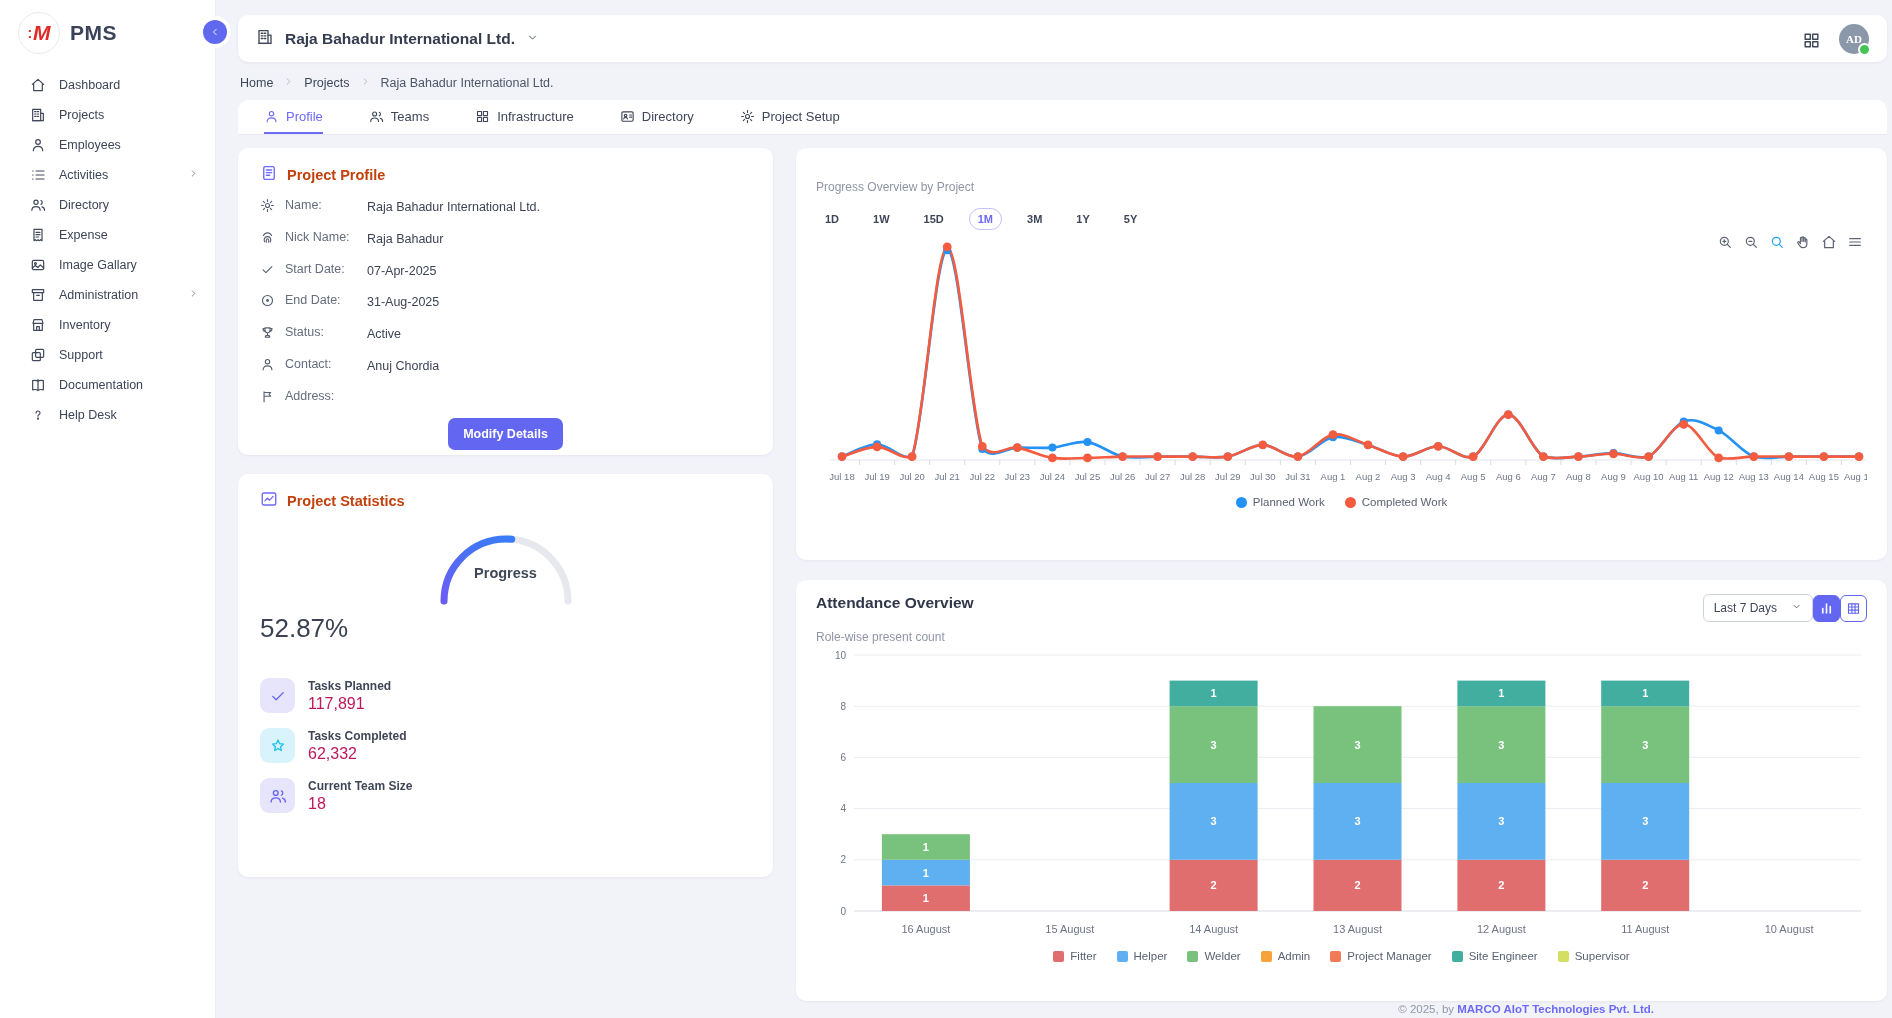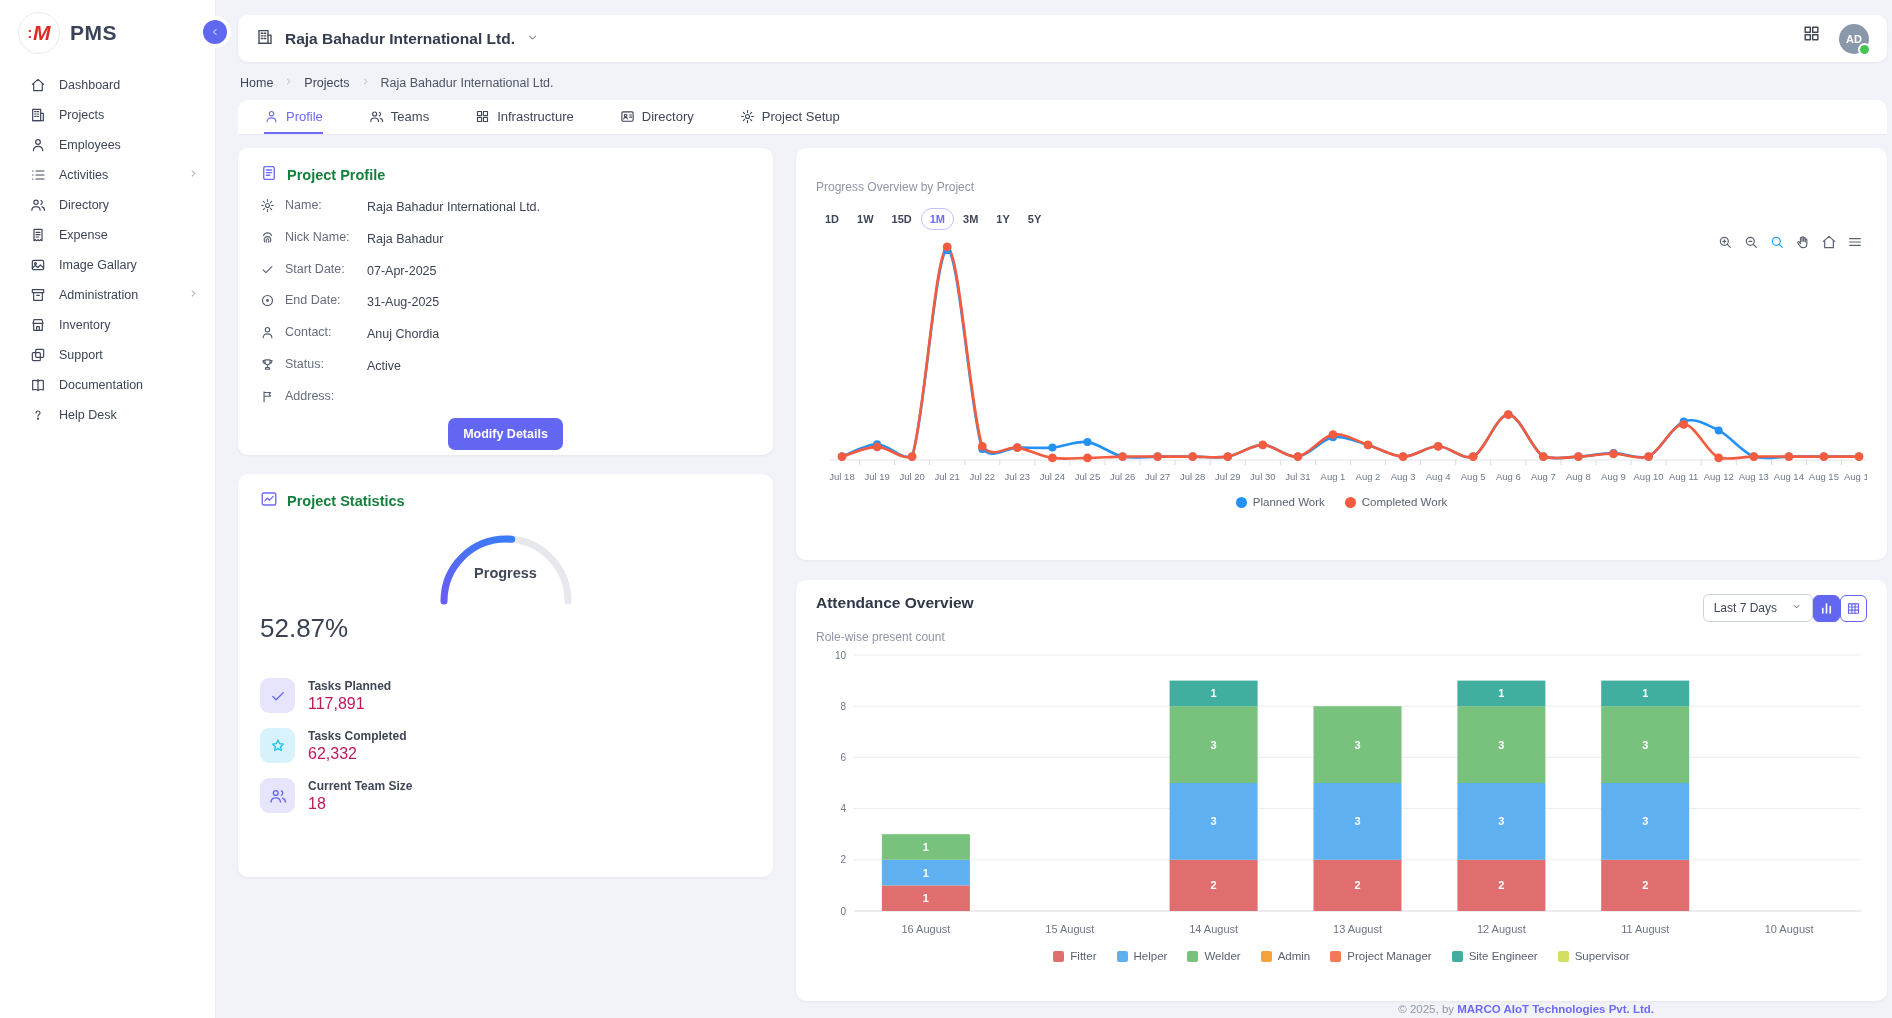--- a/index.html
+++ b/index.html
@@ -23,41 +23,41 @@
   
   .main { flex:1; position:relative; padding:15px 5px 8px 22px; }
   .collapse-btn { position:absolute; left:-13px; top:20px; width:24px; height:24px; border-radius:50%; background:#6168f0; color:#fff; display:flex; align-items:center; justify-content:center; box-shadow:0 0 0 4px #fff; cursor:pointer; z-index:5; }
   .collapse-btn svg { width:12px; height:12px; }
 
   .topbar { height:47px; background:#fff; border-radius:10px; display:flex; align-items:center; padding:0 18px; box-shadow:0 1px 3px rgba(25,25,60,.06); }
   .proj-select { display:flex; align-items:center; gap:11px; cursor:pointer; }
   .proj-select svg.bld { width:18px; height:18px; color:#3f4756; }
   .proj-title { font-size:15.5px; font-weight:600; color:#333b4e; }
   .proj-select .dd svg { width:13px; height:13px; color:#4a5264; }
-  .topbar-right { margin-left:auto; display:flex; align-items:flex-start; gap:18px; }
+  .topbar-right { margin-left:auto; display:flex; align-items:flex-end; gap:18px;font-family:Liberation Serif, serif; }
   .apps-btn svg { width:19px; height:19px; color:#3f4756; cursor:pointer; }
   .avatar { width:30px; height:30px; border-radius:50%; background:#8b98a9; color:#fff; font-size:11px; font-weight:700; display:flex; align-items:center; justify-content:center; position:relative; cursor:pointer; }
   .avatar::after { content:""; position:absolute; right:-2px; bottom:-2px; width:9px; height:9px; background:#43c553; border:2px solid #fff; border-radius:50%; }
 
   .breadcrumb { display:flex; align-items:center; gap:10px; padding:14px 2px 10px; font-size:12.5px; color:#3e4659; }
   .breadcrumb .sep svg { width:11px; height:11px; color:#a2a8b6; }
   .breadcrumb .bc-item { cursor:pointer; }
   .breadcrumb .bc-last { color:#4d5568; cursor:default; }
 
   .tabsbar { background:#fff; border-radius:10px 10px 0 0; border-bottom:1px solid #e8eaf1; display:flex; gap:46px; padding:0 26px; height:35px; }
   .tab { display:flex; align-items:center; gap:7px; font-size:13px; color:#3e4659; border-bottom:2.5px solid transparent; cursor:pointer; }
   .tab svg { width:15px; height:15px; }
   .tab.active { color:#6d6af8; border-color:#6d6af8; }
 
   .content { display:flex; gap:23px; padding-top:13px; }
   .left-col { width:535px; display:flex; flex-direction:column; gap:19px; }
   .right-col { flex:1; display:flex; flex-direction:column; gap:20px; }
   .card { background:#fff; border-radius:10px; box-shadow:0 1px 3px rgba(25,25,60,.05); }
 
-  .card-head { display:flex; align-items:center; gap:9px; font-size:14.5px; font-weight:700; color:#15803d; }
+  .card-head { display:flex; align-items:center; gap:9px; font-size:14.5px; font-weight:700; color:#c2410c; }
   .card-head svg { width:18px; height:18px; color:#6d6af8; }
 
   
   .profile-card { height:307px; padding:16px 22px; }
   .field-row { display:flex; align-items:flex-start; gap:10px; margin-top:13px; font-size:12.5px; }
   .field-row svg { width:15px; height:15px; color:#555e6f; flex-shrink:0; margin-top:0; }
   .field-label { width:72px; color:#646c7d; flex-shrink:0; }
   .field-value { color:#3c4456; max-width:372px; line-height:1.5; }
   .modify-btn { display:block; margin:14px auto 0; background:#6366f1; color:#fff; font-size:12.5px; font-weight:700; border:none; border-radius:7px; padding:9px 15px; cursor:pointer; font-family:inherit; }
 
@@ -72,21 +72,21 @@
   .stat-ico svg { width:18px; height:18px; }
   .stat-ico.purple { background:#e7e5fc; color:#6366f1; }
   .stat-ico.cyan { background:#d8f3fb; color:#1fc3ea; }
   .stat-label { font-size:12px; font-weight:700; color:#3f4757; }
   .stat-value { font-size:16px; color:#be185d; margin-top:2px; }
 
   
   .progress-card { height:412px; padding:14px 20px; position:relative; }
   .chart-title { font-size:15.5px; font-weight:700; color:#2f3749; }
   .chart-sub { font-size:12px; color:#8e95a5; margin-top:18px; }
-  .ranges { display:flex; align-items:flex-end; gap:0; margin-top:14px; }
+  .ranges { display:flex; align-items:flex-end; gap:16px; margin-top:14px; }
   .range-btn { font-size:11px; font-weight:700; color:#3e4659; padding:4px 8px; border:1px solid transparent; border-radius:13px; background:transparent; cursor:pointer; font-family:inherit; }
   .range-btn.active { color:#6d6af8; border-color:#c3c2fa; }
   .chart-toolbar { position:absolute; top:86px; right:24px; display:flex; align-items:center; gap:10px; }
   .chart-toolbar svg { width:16px; height:16px; color:#5c6472; cursor:pointer; }
   .chart-toolbar .tool-active svg { color:#21a3f3; }
   .legend-row { display:flex; justify-content:center; gap:20px; margin-top:2px; }
   .legend-item { display:flex; align-items:center; gap:6px; font-size:11.5px; color:#5a6272; cursor:pointer; }
   .legend-dot { width:11px; height:11px; border-radius:50%; }
   .legend-sq { width:11px; height:11px; border-radius:2px; }
 
@@ -324,32 +324,32 @@
               <div class="field-row">
                 <svg viewBox="0 0 24 24" fill="none" stroke="currentColor" stroke-width="1.8" stroke-linecap="round" stroke-linejoin="round">
                   <circle cx="12" cy="12" r="8"></circle>
                   <circle cx="12" cy="12" r="2.3" fill="currentColor" stroke="none"></circle>
                 </svg>
                 <span class="field-label">End Date:</span>
                 <span class="field-value">31-Aug-2025</span>
               </div>
               <div class="field-row">
                 <svg viewBox="0 0 24 24" fill="none" stroke="currentColor" stroke-width="1.8" stroke-linecap="round" stroke-linejoin="round">
+                  <path d="M8 4.5h8v4a4 4 0 0 1-8 0zM8 5.5H4.8c0 3 1.3 4.7 3.4 4.9M16 5.5h3.2c0 3-1.3 4.7-3.4 4.9M12 12.5v3M8.5 19.5c0-2 1.5-3 3.5-3s3.5 1 3.5 3z"></path>
+                </svg>
+                <span class="field-label">Status:</span>
+                <span class="field-value">Active</span>
+              </div>
+              <div class="field-row">
+                <svg viewBox="0 0 24 24" fill="none" stroke="currentColor" stroke-width="1.8" stroke-linecap="round" stroke-linejoin="round">
                   <circle cx="12" cy="7.5" r="3.5"></circle>
                   <path d="M5 20.5c0-4 3-6.3 7-6.3s7 2.3 7 6.3"></path>
                 </svg>
                 <span class="field-label">Contact:</span>
                 <span class="field-value">Anuj Chordia</span>
-              </div>
-              <div class="field-row">
-                <svg viewBox="0 0 24 24" fill="none" stroke="currentColor" stroke-width="1.8" stroke-linecap="round" stroke-linejoin="round">
-                  <path d="M8 4.5h8v4a4 4 0 0 1-8 0zM8 5.5H4.8c0 3 1.3 4.7 3.4 4.9M16 5.5h3.2c0 3-1.3 4.7-3.4 4.9M12 12.5v3M8.5 19.5c0-2 1.5-3 3.5-3s3.5 1 3.5 3z"></path>
-                </svg>
-                <span class="field-label">Status:</span>
-                <span class="field-value">Active</span>
               </div>
               <div class="field-row">
                 <svg viewBox="0 0 24 24" fill="none" stroke="currentColor" stroke-width="1.8" stroke-linecap="round" stroke-linejoin="round">
                   <path d="M6.5 20.5v-16M6.5 5.5h10.5L14.5 8.5l2.5 3H6.5"></path>
                 </svg>
                 <span class="field-label">Address:</span>
               </div>
             </div>
           <button class="modify-btn">Modify Details</button>
         </div>

